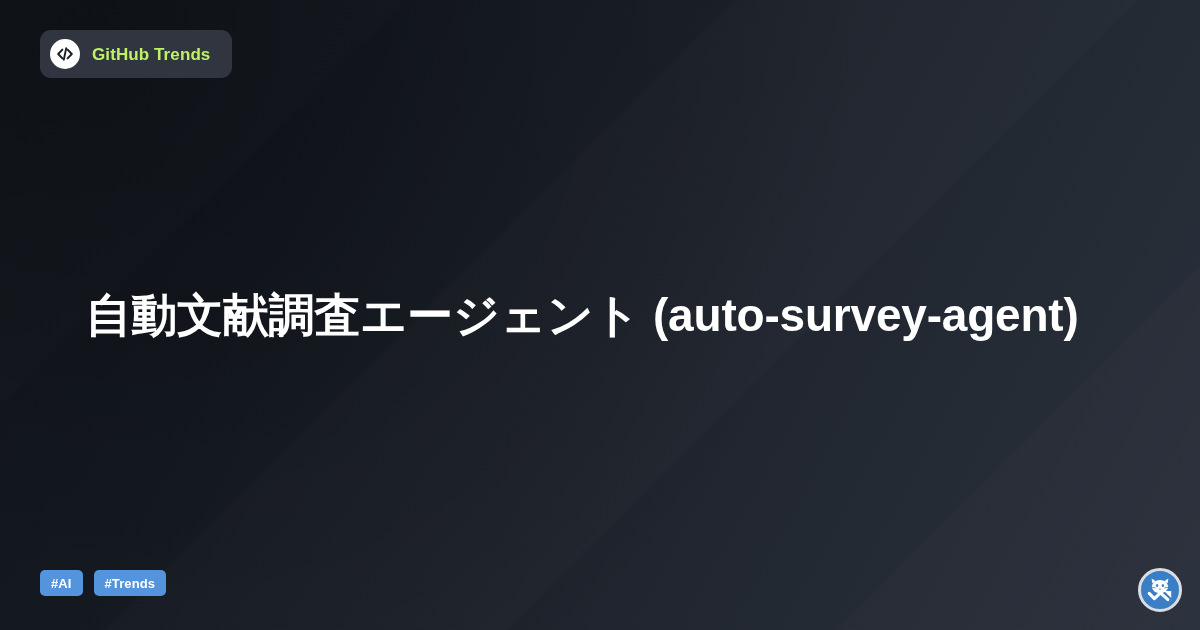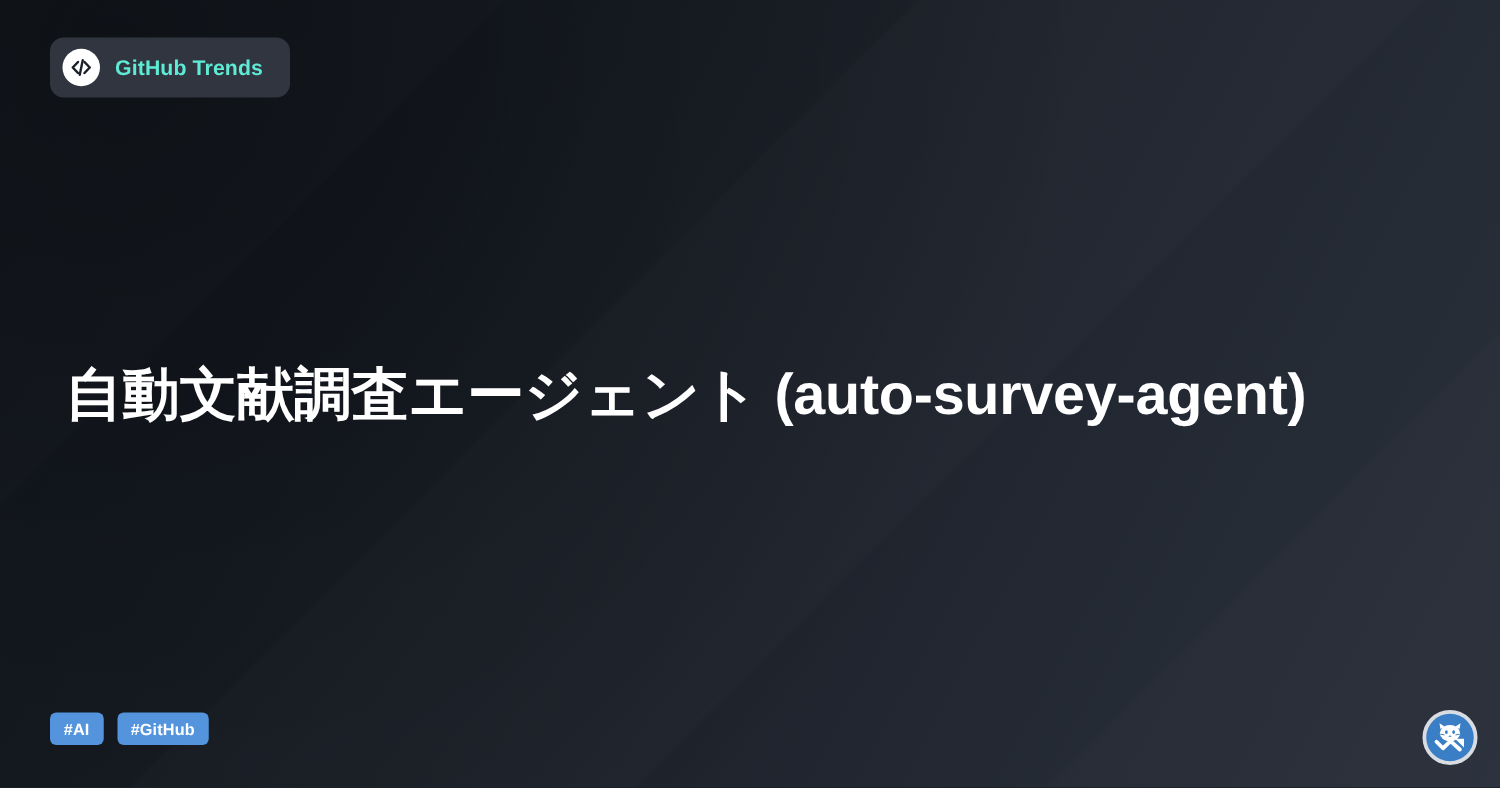--- a/index.html
+++ b/index.html
@@ -58,36 +58,37 @@
     align-items: center;
     justify-content: center;
     flex: 0 0 auto;
   }
 
   .brand-mark svg { display: block; }
 
   .brand-label {
     font-size: 17px;
     font-weight: bold;
-    color: #5eead4;
+    color: #bef264;
     letter-spacing: 0.1px;
     white-space: nowrap;
     line-height: 1;
   }
 
   
   .title-wrap {
     position: absolute;
     left: 52px;
     top: 0;
     width: 1060px;
     height: 630px;
     display: flex;
     align-items: center;
     z-index: 2;
+    justify-content: center;
   }
 
   .og-title {
     font-size: 46px;
     font-weight: bold;
     color: #ffffff;
     line-height: 1.28;
     letter-spacing: -0.2px;
     max-width: 1010px;
   }
@@ -152,21 +153,21 @@
     </span>
     <span class="brand-label">GitHub Trends</span>
   </div>
 
   <div class="title-wrap">
     <h1 class="og-title">自動文献調査エージェント (auto-survey-agent)</h1>
   </div>
 
   <div class="tag-row">
     <span class="tag-pill">#AI</span>
-    <span class="tag-pill">#GitHub</span>
+    <span class="tag-pill">#Trends</span>
   </div>
 
   <div class="corner-logo">
     <svg width="34" height="34" viewBox="0 0 34 34" aria-hidden="true">
 
       <g fill="#ffffff">
         <path d="M9.3 10.2 L8.6 5.6 L12.9 8.3 Z"></path>
         <path d="M24.7 10.2 L25.4 5.6 L21.1 8.3 Z"></path>
         <ellipse cx="17" cy="13.6" rx="8.1" ry="6.6"></ellipse>
       </g>

